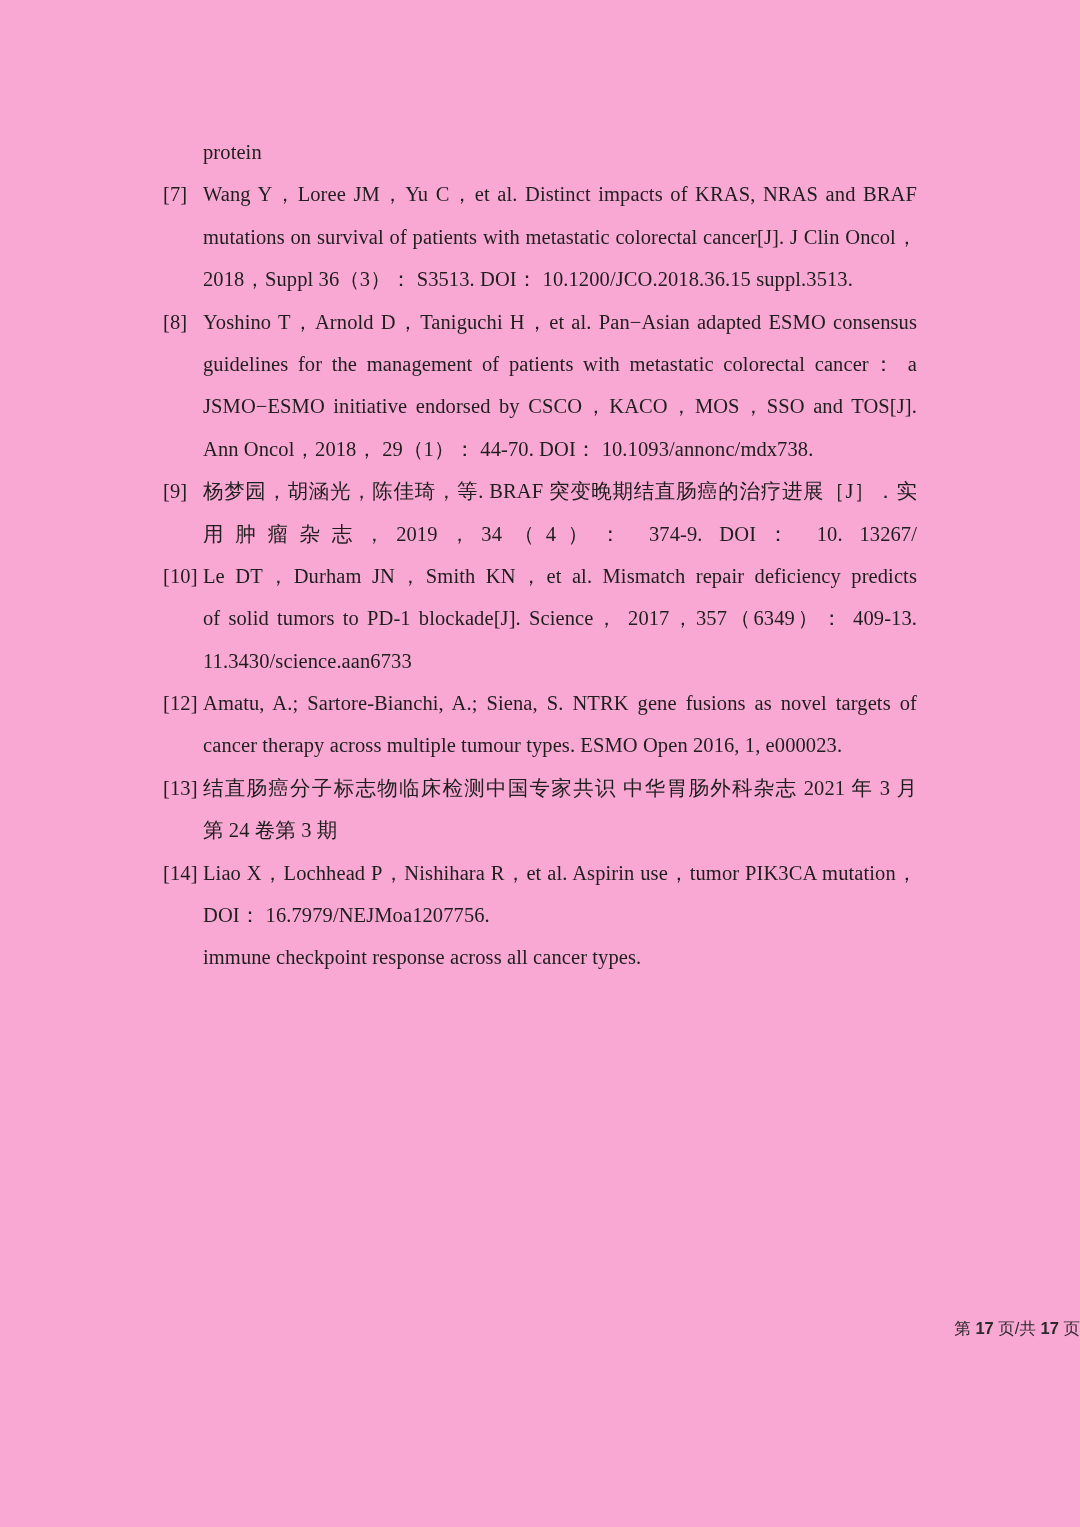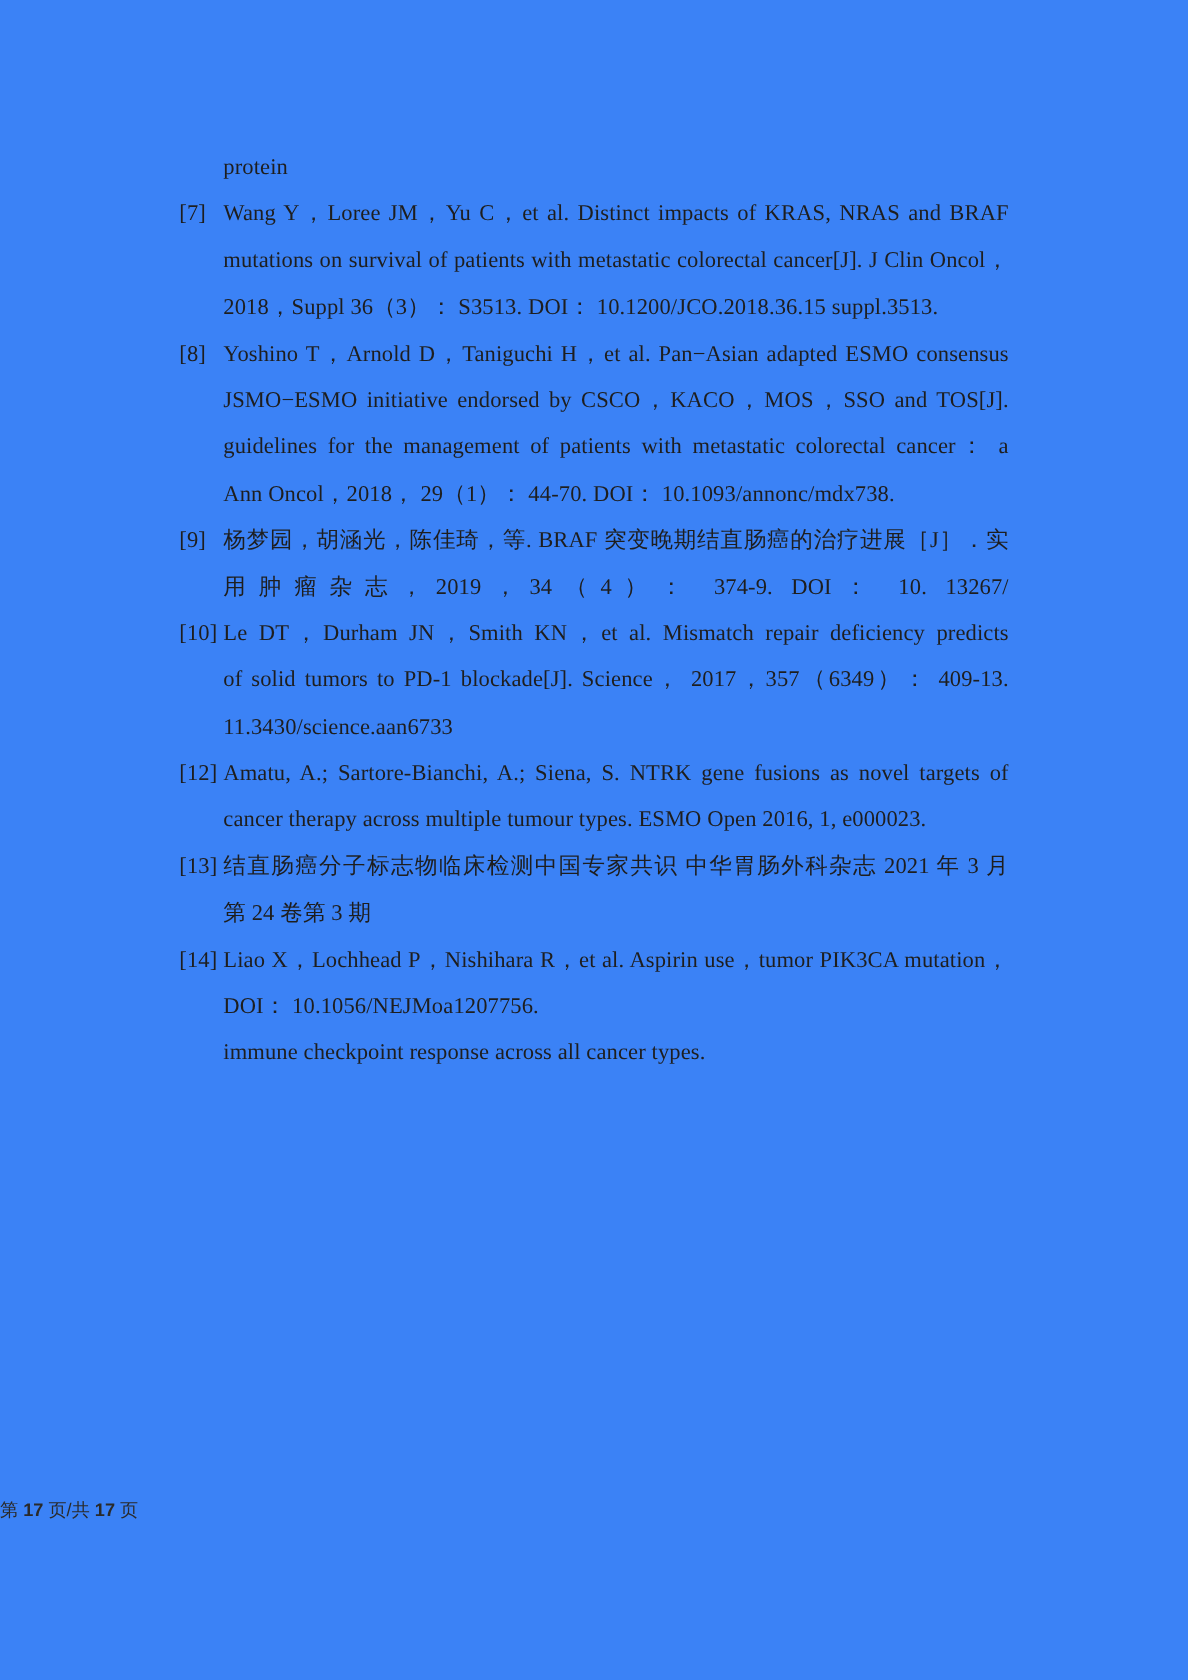--- a/index.html
+++ b/index.html
@@ -11,21 +11,21 @@
     position: relative;
     width: 1080px;
     height: 1527px;
     overflow: hidden;
     font-family: "Liberation Serif", serif;
     color: #1e1e1e;
   }
   .page {
     position: absolute;
     inset: 0;
-    background: #3b82f6;
+    background: #f9a8d4;
   }
   .content {
     position: absolute;
     left: 163px;
     top: 131px;
     width: 754px;
   }
   .line {
     position: relative;
     height: 42.4px;
@@ -50,25 +50,24 @@
     overflow: hidden;
     height: 42.4px;
     text-align: justify;
     text-align-last: justify;
   }
   .footer {
     position: absolute;
     left: 0;
     top: 1318px;
     width: 1080px;
-    text-align: left;
+    text-align: right;
     font-family: "Liberation Sans", sans-serif;
     font-size: 16.5px;
     color: #2a2a2a;
-    margin-top: 44px;
   }
   .footer b { font-weight: bold; }
 </style>
 </head>
 <body>
 
 <div class="page">
   <div class="content">
 
     <div class="line">
@@ -85,24 +84,24 @@
     </div>
     <div class="line">
       <span class="ref-text">2018，Suppl 36（3）： S3513. DOI： 10.1200/JCO.2018.36.15 suppl.3513.</span>
     </div>
 
     <div class="line justify">
       <span class="ref-label">[8]</span>
       <span class="ref-text">Yoshino T，Arnold D，Taniguchi H，et al. Pan−Asian adapted ESMO consensus</span>
     </div>
     <div class="line justify">
-      <span class="ref-text">JSMO−ESMO initiative endorsed by CSCO，KACO，MOS，SSO and TOS[J].</span>
+      <span class="ref-text">guidelines for the management of patients with metastatic colorectal cancer： a</span>
     </div>
     <div class="line justify">
-      <span class="ref-text">guidelines for the management of patients with metastatic colorectal cancer： a</span>
+      <span class="ref-text">JSMO−ESMO initiative endorsed by CSCO，KACO，MOS，SSO and TOS[J].</span>
     </div>
     <div class="line">
       <span class="ref-text">Ann Oncol，2018， 29（1）： 44-70. DOI： 10.1093/annonc/mdx738.</span>
     </div>
 
     <div class="line justify">
       <span class="ref-label">[9]</span>
       <span class="ref-text">杨梦园，胡涵光，陈佳琦，等. BRAF 突变晚期结直肠癌的治疗进展［J］．实</span>
     </div>
     <div class="line justify">
@@ -135,21 +134,21 @@
     </div>
     <div class="line">
       <span class="ref-text">第 24 卷第 3 期</span>
     </div>
 
     <div class="line justify">
       <span class="ref-label">[14]</span>
       <span class="ref-text">Liao X，Lochhead P，Nishihara R，et al. Aspirin use，tumor PIK3CA mutation，</span>
     </div>
     <div class="line">
-      <span class="ref-text">DOI： 10.1056/NEJMoa1207756.</span>
+      <span class="ref-text">DOI： 16.7979/NEJMoa1207756.</span>
     </div>
 
     <div class="line">
       <span class="ref-text">immune checkpoint response across all cancer types.</span>
     </div>
 
   </div>
 
   <div class="footer">
     <span>第 </span><b>17</b><span> 页/共 </span><b>17</b><span> 页</span>

